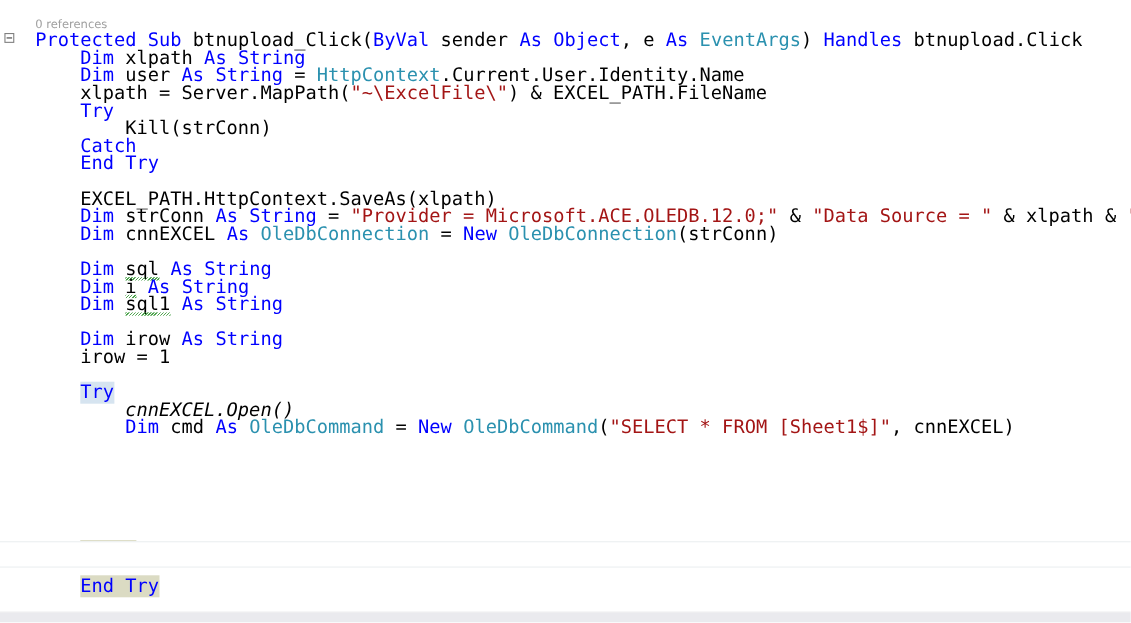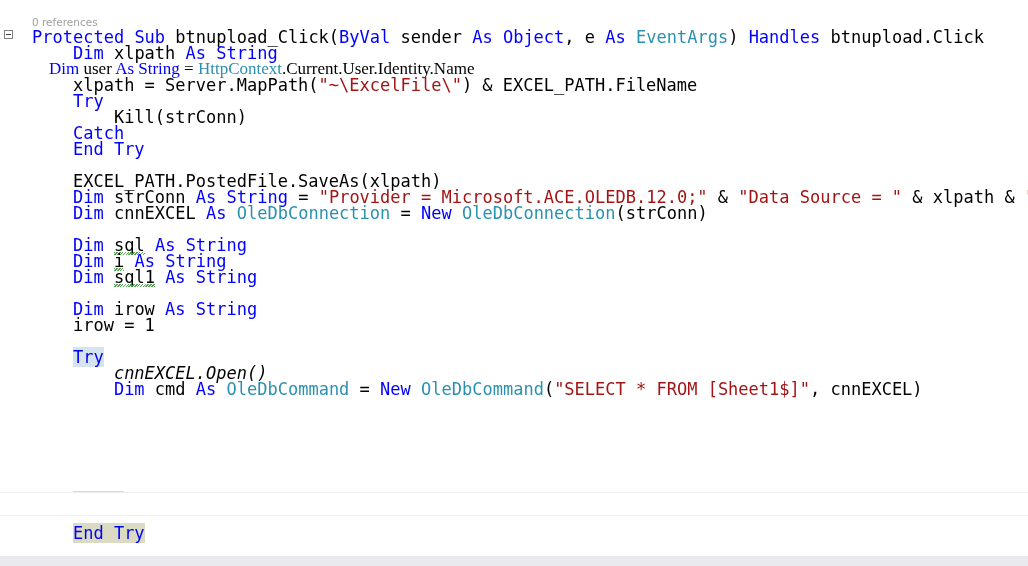--- a/index.html
+++ b/index.html
@@ -139,28 +139,28 @@
 
   <div class="gutter">
     <div class="fold-box"></div>
   </div>
 
   <div class="codelens" style="left:32px; top:16px;">0 references</div>
 
   <div class="code-surface" id="code-surface">
       <div class="codeline" style="left: 32px; top: 29px;"><span class="kw">Protected</span><span class="plain"> </span><span class="kw">Sub</span><span class="plain"> btnupload_Click(</span><span class="kw">ByVal</span><span class="plain"> sender </span><span class="kw">As</span><span class="plain"> </span><span class="kw">Object</span><span class="plain">, e </span><span class="kw">As</span><span class="plain"> </span><span class="typ">EventArgs</span><span class="plain">) </span><span class="kw">Handles</span><span class="plain"> btnupload.Click</span></div>
       <div class="codeline" style="left: 32px; top: 45px;"><span class="plain">    </span><span class="kw">Dim</span><span class="plain"> xlpath </span><span class="kw">As</span><span class="plain"> </span><span class="kw">String</span></div>
-      <div class="codeline" style="left: 32px; top: 61px; font-family: Liberation Serif, serif;"><span class="plain">    </span><span class="kw">Dim</span><span class="plain"> user </span><span class="kw">As</span><span class="plain"> </span><span class="kw">String</span><span class="plain"> = </span><span class="typ">HttpContext</span><span class="plain">.Current.User.Identity.Name</span></div>
+      <div class="codeline" style="left: 32px; top: 61px;"><span class="plain">    </span><span class="kw">Dim</span><span class="plain"> user </span><span class="kw">As</span><span class="plain"> </span><span class="kw">String</span><span class="plain"> = </span><span class="typ">HttpContext</span><span class="plain">.Current.User.Identity.Name</span></div>
       <div class="codeline" style="left: 32px; top: 77px;"><span class="plain">    </span><span class="plain">xlpath = Server.MapPath(</span><span class="str">"~\ExcelFile\"</span><span class="plain">) &amp; EXCEL_PATH.FileName</span></div>
       <div class="codeline" style="left: 32px; top: 93px;"><span class="plain">    </span><span class="kw">Try</span></div>
       <div class="codeline" style="left: 32px; top: 109px;"><span class="plain">        </span><span class="plain">Kill(strConn)</span></div>
       <div class="codeline" style="left: 32px; top: 125px;"><span class="plain">    </span><span class="kw">Catch</span></div>
       <div class="codeline" style="left: 32px; top: 141px;"><span class="plain">    </span><span class="kw">End Try</span></div>
       <div class="codeline" style="left: 32px; top: 157px;"><span class="plain">    </span></div>
-      <div class="codeline" style="left: 32px; top: 173px;"><span class="plain">    </span><span class="plain">EXCEL_PATH.PostedFile.SaveAs(xlpath)</span></div>
+      <div class="codeline" style="left: 32px; top: 173px;"><span class="plain">    </span><span class="plain">EXCEL_PATH.HttpContext.SaveAs(xlpath)</span></div>
       <div class="codeline" style="left: 32px; top: 189px;"><span class="plain">    </span><span class="kw">Dim</span><span class="plain"> strConn </span><span class="kw">As</span><span class="plain"> </span><span class="kw">String</span><span class="plain"> = </span><span class="str">"Provider = Microsoft.ACE.OLEDB.12.0;"</span><span class="plain"> &amp; </span><span class="str">"Data Source = "</span><span class="plain"> &amp; xlpath &amp; </span><span class="str">";"</span><span class="plain"> &amp; </span><span class="str">"Extended Properties = Excel 8.0 ;"</span></div>
       <div class="codeline" style="left: 32px; top: 205px;"><span class="plain">    </span><span class="kw">Dim</span><span class="plain"> cnnEXCEL </span><span class="kw">As</span><span class="plain"> </span><span class="typ">OleDbConnection</span><span class="plain"> = </span><span class="kw">New</span><span class="plain"> </span><span class="typ">OleDbConnection</span><span class="plain">(strConn)</span></div>
       <div class="codeline" style="left: 32px; top: 221px;"><span class="plain">    </span></div>
       <div class="codeline" style="left: 32px; top: 237px;"><span class="plain">    </span><span class="kw">Dim</span><span class="plain"> </span><span class="plain sq">sql</span><span class="plain"> </span><span class="kw">As</span><span class="plain"> </span><span class="kw">String</span></div>
       <div class="codeline" style="left: 32px; top: 253px;"><span class="plain">    </span><span class="kw">Dim</span><span class="plain"> </span><span class="plain sq">i</span><span class="plain"> </span><span class="kw">As</span><span class="plain"> </span><span class="kw">String</span></div>
       <div class="codeline" style="left: 32px; top: 269px;"><span class="plain">    </span><span class="kw">Dim</span><span class="plain"> </span><span class="plain sq">sql1</span><span class="plain"> </span><span class="kw">As</span><span class="plain"> </span><span class="kw">String</span></div>
       <div class="codeline" style="left: 32px; top: 285px;"><span class="plain">    </span></div>
       <div class="codeline" style="left: 32px; top: 301px;"><span class="plain">    </span><span class="kw">Dim</span><span class="plain"> irow </span><span class="kw">As</span><span class="plain"> </span><span class="kw">String</span></div>
       <div class="codeline" style="left: 32px; top: 317px;"><span class="plain">    </span><span class="plain">irow = 1</span></div>
       <div class="codeline" style="left: 32px; top: 333px;"><span class="plain">    </span></div>

